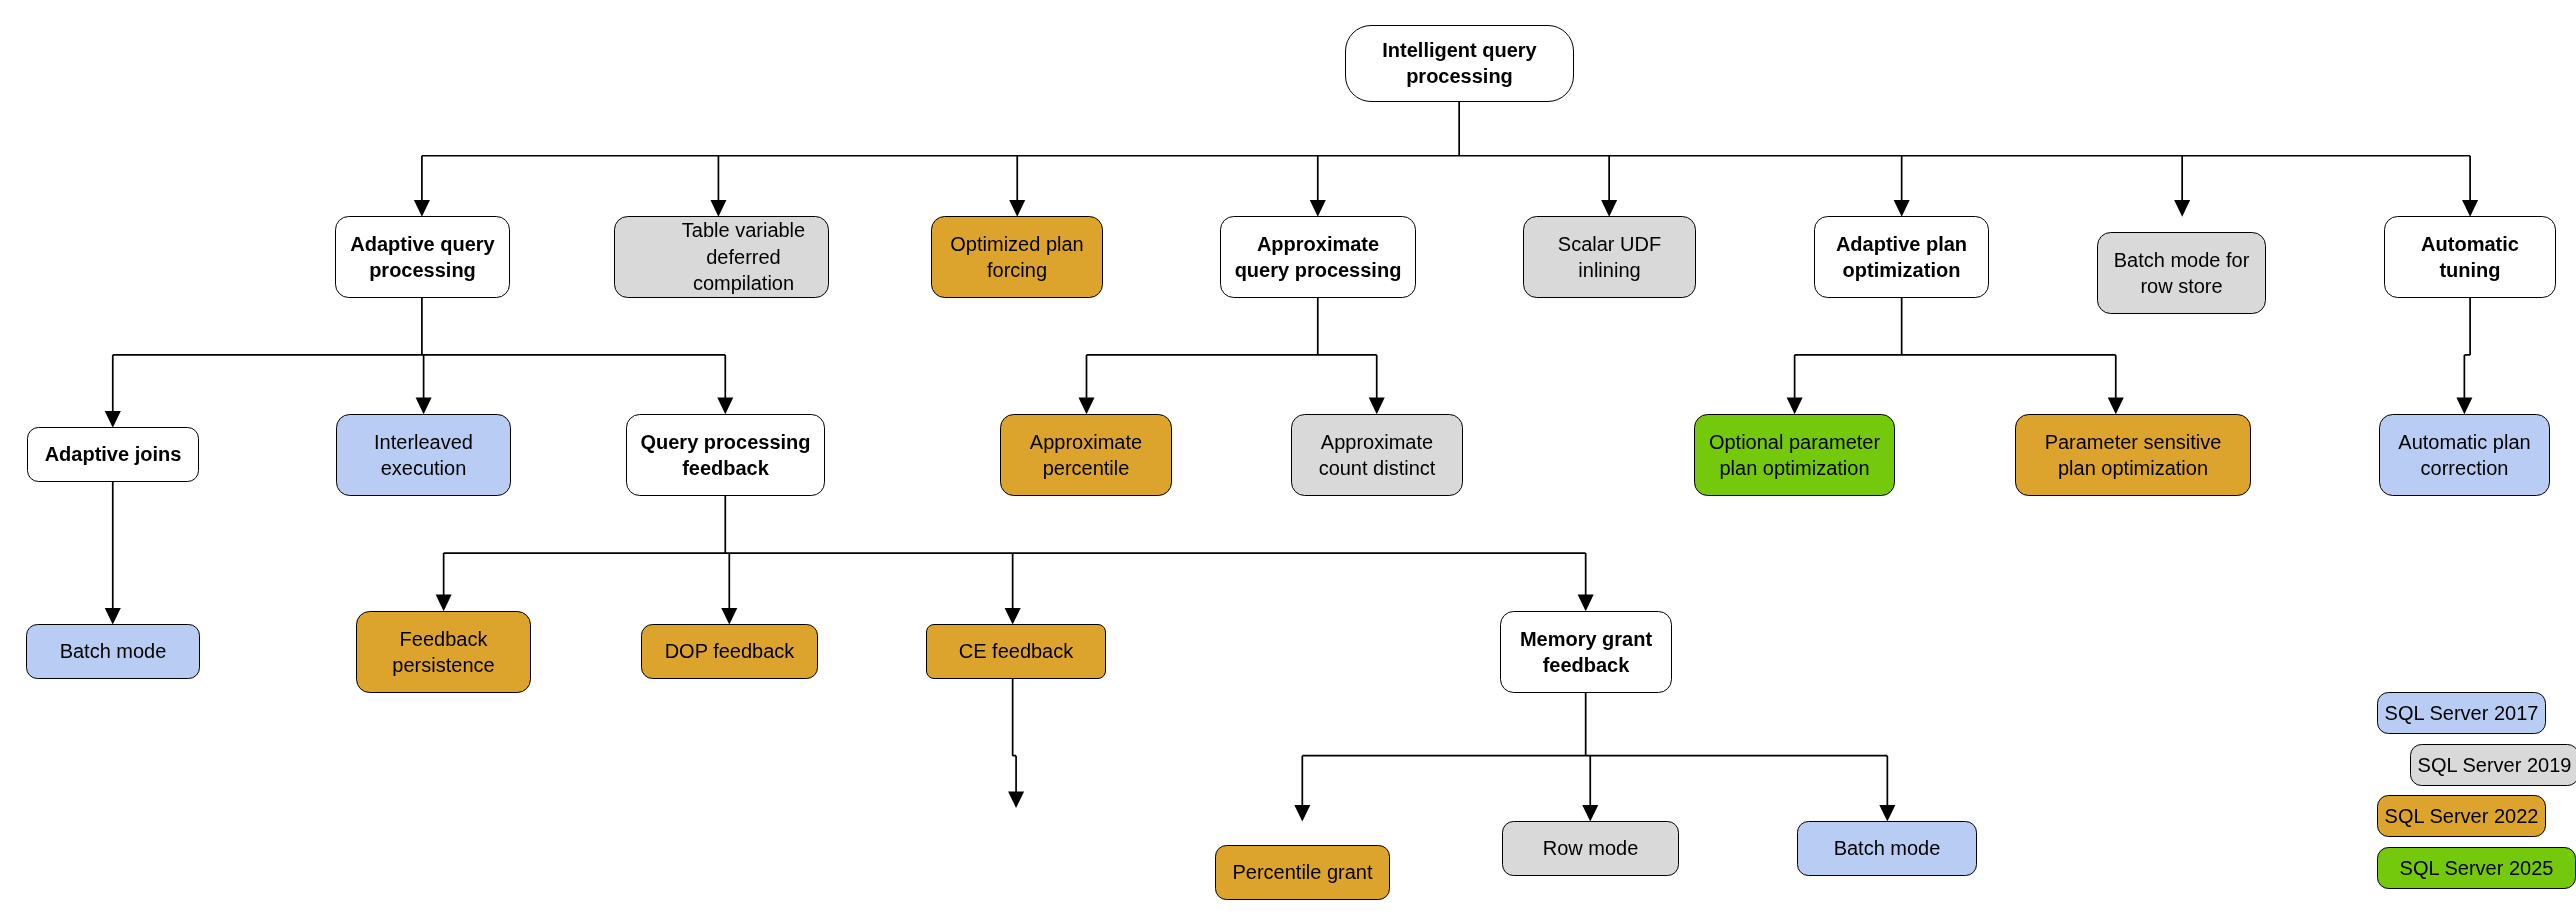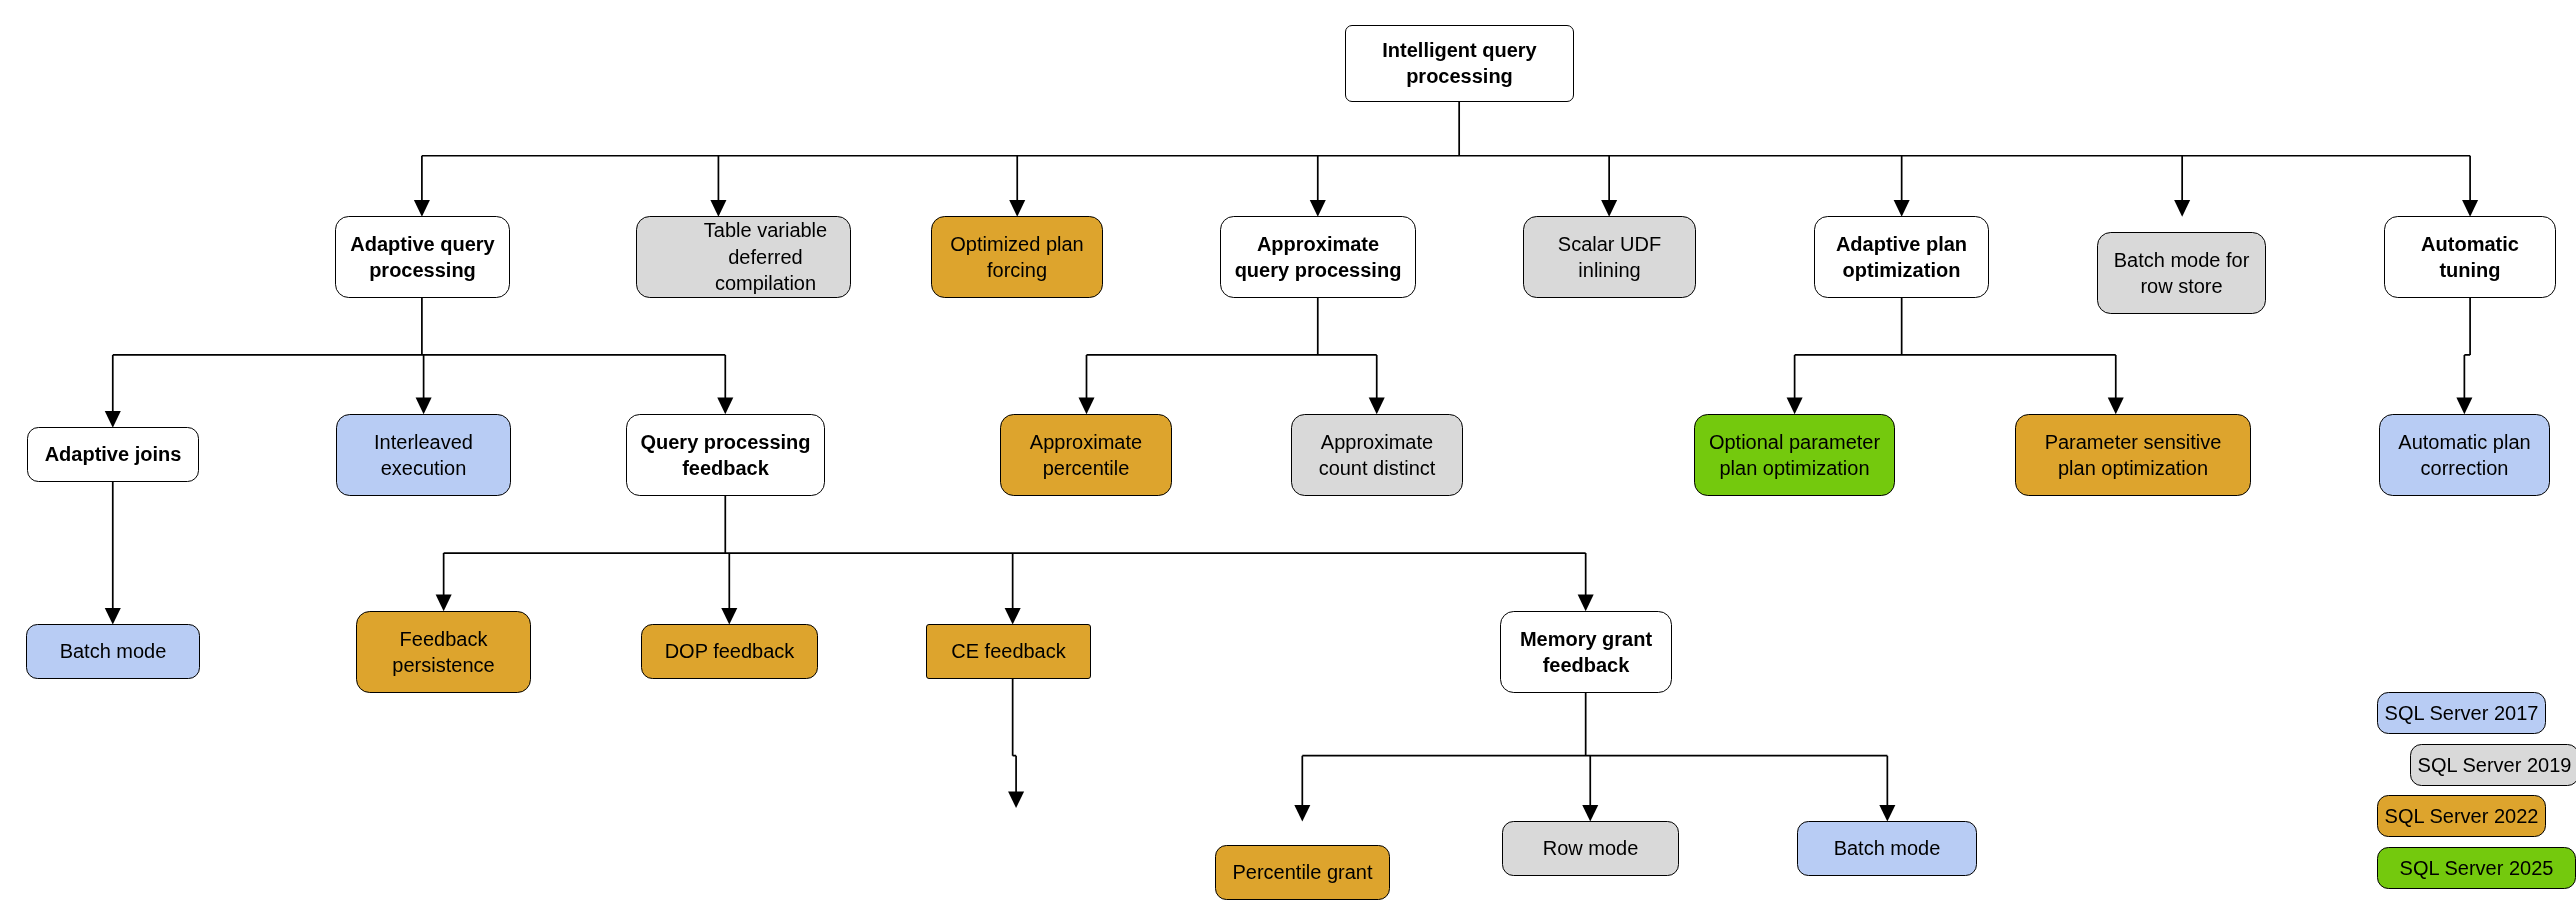--- a/index.html
+++ b/index.html
@@ -65,25 +65,25 @@
       <polygon points="1755,1062 1783,1062 1769,1091" fill="#000000"></polygon>
       <polygon points="2756,1038.5 2784,1038.5 2770,1067.5" fill="#000000"></polygon>
       <path d="M 1267 865.5 V 966 M 775 966 V 1040.5 M 1274 966 V 1064 M 1769 966 V 1064 M 2770 966 V 1040.5 M 775 966 H 2770" stroke="#000000" stroke-width="3" fill="none"></path>
       <polygon points="1761,1382.5 1789,1382.5 1775,1411.5" fill="#000000"></polygon>
       <path d="M 1769 1186 V 1320 M 1775 1320 V 1384.5 M 1769 1320 H 1775" stroke="#000000" stroke-width="3" fill="none"></path>
       <polygon points="2261,1406 2289,1406 2275,1435" fill="#000000"></polygon>
       <polygon points="2764,1406 2792,1406 2778,1435" fill="#000000"></polygon>
       <polygon points="3283,1406 3311,1406 3297,1435" fill="#000000"></polygon>
       <path d="M 2770 1209.5 V 1320 M 2275 1320 V 1408 M 2778 1320 V 1408 M 3297 1320 V 1408 M 2275 1320 H 3297" stroke="#000000" stroke-width="3" fill="none"></path>
     </svg>
-<div class="node" style="left: 1345px; top: 24.6px; width: 229px; height: 77px; background: rgb(255, 255, 255); font-weight: bold; border-radius: 7px;">Intelligent query
+<div class="node" style="left: 1345px; top: 24.6px; width: 229px; height: 77px; background: rgb(255, 255, 255); font-weight: bold; border-radius: 26px;">Intelligent query
 processing</div>
     <div class="node" style="left: 335px; top: 216px; width: 175px; height: 82px; background: rgb(255, 255, 255); font-weight: bold; border-radius: 13.7px;">Adaptive query
 processing</div>
-    <div class="node" style="left: 636px; top: 216px; width: 215px; height: 82px; background: rgb(217, 217, 217); font-weight: normal; border-radius: 13.7px; padding-left: 44px;">Table variable
+    <div class="node" style="left: 614px; top: 216px; width: 215px; height: 82px; background: rgb(217, 217, 217); font-weight: normal; border-radius: 13.7px; padding-left: 44px;">Table variable
 deferred compilation</div>
     <div class="node" style="left: 931px; top: 216px; width: 172px; height: 82px; background: rgb(221, 164, 45); font-weight: normal; border-radius: 13.7px;">Optimized plan
 forcing</div>
     <div class="node" style="left: 1220px; top: 216px; width: 196px; height: 82px; background: rgb(255, 255, 255); font-weight: bold; border-radius: 13.7px;">Approximate
 query processing</div>
     <div class="node" style="left: 1523px; top: 216px; width: 173px; height: 82px; background: rgb(217, 217, 217); font-weight: normal; border-radius: 13.7px;">Scalar UDF
 inlining</div>
     <div class="node" style="left: 1814px; top: 216px; width: 175px; height: 82px; background: rgb(255, 255, 255); font-weight: bold; border-radius: 13.7px;">Adaptive plan
 optimization</div>
     <div class="node" style="left: 2097px; top: 216px; width: 169px; height: 82px; background: rgb(217, 217, 217); font-weight: normal; border-radius: 13.7px; margin-top: 16px;">Batch mode for
@@ -102,21 +102,21 @@
     <div class="node" style="left: 1694px; top: 414px; width: 201px; height: 82px; background: rgb(116, 201, 13); font-weight: normal; border-radius: 13.7px;">Optional parameter
 plan optimization</div>
     <div class="node" style="left: 2015px; top: 414px; width: 236px; height: 82px; background: rgb(221, 164, 45); font-weight: normal; border-radius: 13.7px;">Parameter sensitive
 plan optimization</div>
     <div class="node" style="left: 2379px; top: 414px; width: 171px; height: 82px; background: rgb(184, 204, 244); font-weight: normal; border-radius: 13.7px;">Automatic plan
 correction</div>
     <div class="node" style="left: 26px; top: 624px; width: 174px; height: 55px; background: rgb(184, 204, 244); font-weight: normal; border-radius: 11.4px;">Batch mode</div>
     <div class="node" style="left: 356px; top: 611px; width: 175px; height: 82px; background: rgb(221, 164, 45); font-weight: normal; border-radius: 13.7px;">Feedback
 persistence</div>
     <div class="node" style="left: 641px; top: 624px; width: 177px; height: 55px; background: rgb(221, 164, 45); font-weight: normal; border-radius: 11.4px;">DOP feedback</div>
-    <div class="node" style="left: 926px; top: 624px; width: 165px; height: 55px; background: rgb(221, 164, 45); font-weight: normal; border-radius: 3px;">CE feedback</div>
+    <div class="node" style="left: 926px; top: 624px; width: 180px; height: 55px; background: rgb(221, 164, 45); font-weight: normal; border-radius: 8px;">CE feedback</div>
     <div class="node" style="left: 1500px; top: 611px; width: 172px; height: 82px; background: rgb(255, 255, 255); font-weight: bold; border-radius: 13.7px;">Memory grant
 feedback</div>
     <div class="node" style="left: 1215px; top: 821px; width: 175px; height: 55px; background: rgb(221, 164, 45); font-weight: normal; border-radius: 11.4px; margin-top: 24px;">Percentile grant</div>
     <div class="node" style="left: 1502px; top: 821px; width: 177px; height: 55px; background: rgb(217, 217, 217); font-weight: normal; border-radius: 11.4px;">Row mode</div>
     <div class="node" style="left: 1797px; top: 821px; width: 180px; height: 55px; background: rgb(184, 204, 244); font-weight: normal; border-radius: 11.4px;">Batch mode</div>
     <div class="node" style="left: 2377px; top: 692px; width: 169px; height: 42px; background: rgb(184, 204, 244); font-weight: normal; border-radius: 11.4px;">SQL Server 2017</div>
     <div class="node" style="left: 2377px; top: 744px; width: 169px; height: 42px; background: rgb(217, 217, 217); font-weight: normal; border-radius: 11.4px; margin-left: 33px;">SQL Server 2019</div>
     <div class="node" style="left: 2377px; top: 795px; width: 169px; height: 42px; background: rgb(221, 164, 45); font-weight: normal; border-radius: 11.4px;">SQL Server 2022</div>
     <div class="node" style="left: 2377px; top: 847px; width: 199px; height: 42px; background: rgb(116, 201, 13); font-weight: normal; border-radius: 11.4px;">SQL Server 2025</div>
   </div>

